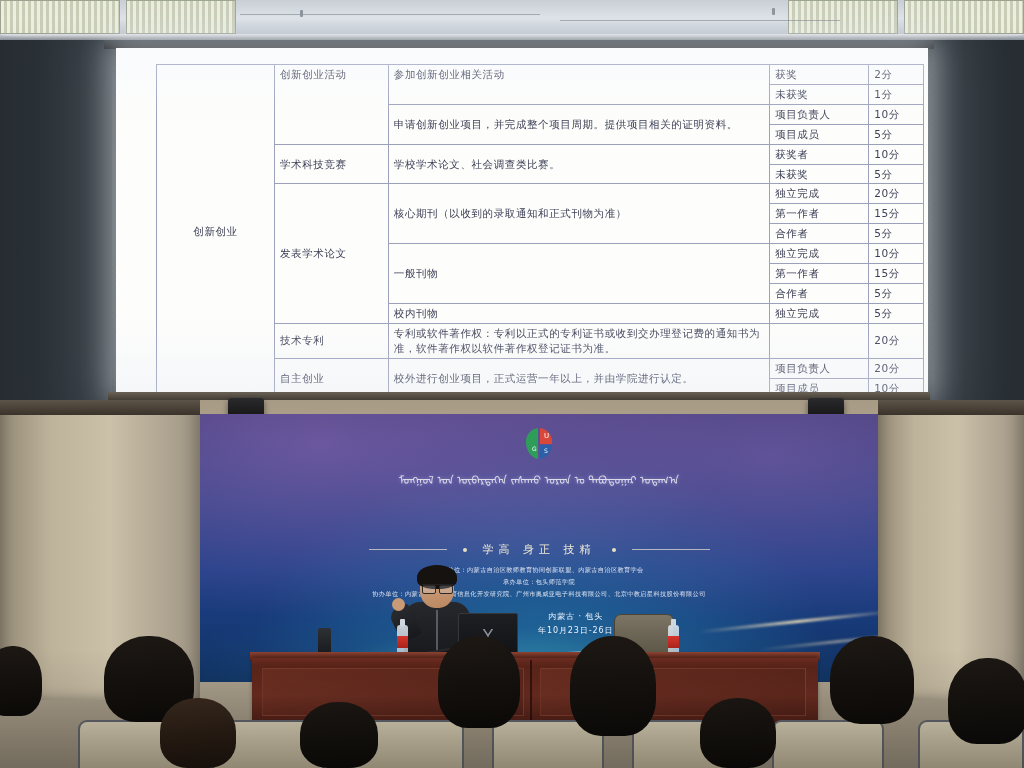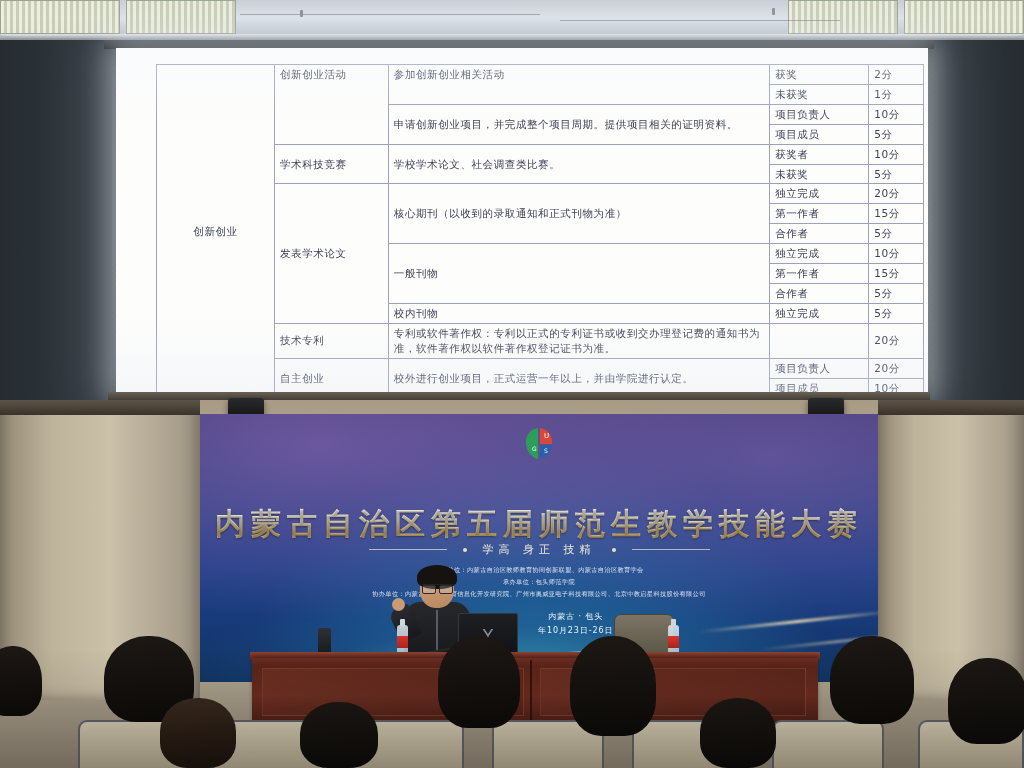--- a/index.html
+++ b/index.html
@@ -446,21 +446,21 @@
         <path d="M23 3 C13 3 6 11 8 22 C9.5 31 16 37 23 37 C30 37 36.5 31 38 22 C40 11 33 3 23 3 Z" fill="none"></path>
         <path d="M22 5 C14 6 9 13 10 21 C11 29 16 35 22 36 Z" fill="#2f9d5a"></path>
         <path d="M24 5 C32 6 37 13 36 21 L24 21 Z" fill="#d8483a"></path>
         <path d="M24 22 L36 22 C35 30 30 35 24 36 Z" fill="#2b5fa8"></path>
         <text x="28" y="15" font-size="7" fill="#ffffff" font-family="DejaVu Sans, sans-serif">U</text>
         <text x="16" y="28" font-size="6" fill="#ffffff" font-family="DejaVu Sans, sans-serif">G</text>
         <text x="28" y="30" font-size="6" fill="#ffffff" font-family="DejaVu Sans, sans-serif">S</text>
       </svg>
     </div>
 
-    <div class="btitle">内蒙古自治区第五届师范生教学技能大赛</div>
+    <div class="mongolian">ᠮᠣᠩᠭᠣᠯ ᠤᠨ ᠥᠪᠡᠷᠲᠡᠭᠡᠨ ᠵᠠᠰᠠᠬᠤ ᠣᠷᠣᠨ ᠤ ᠲᠠᠪᠤᠳᠤᠭᠠᠷ ᠤᠳᠠᠭ᠎ᠠ</div>
 
     <div class="bsub">
       <span class="rule"></span>
       <span class="dot"></span>
       <span>学高  身正  技精</span>
       <span class="dot"></span>
       <span class="rule"></span>
     </div>
 
     <div class="org">

